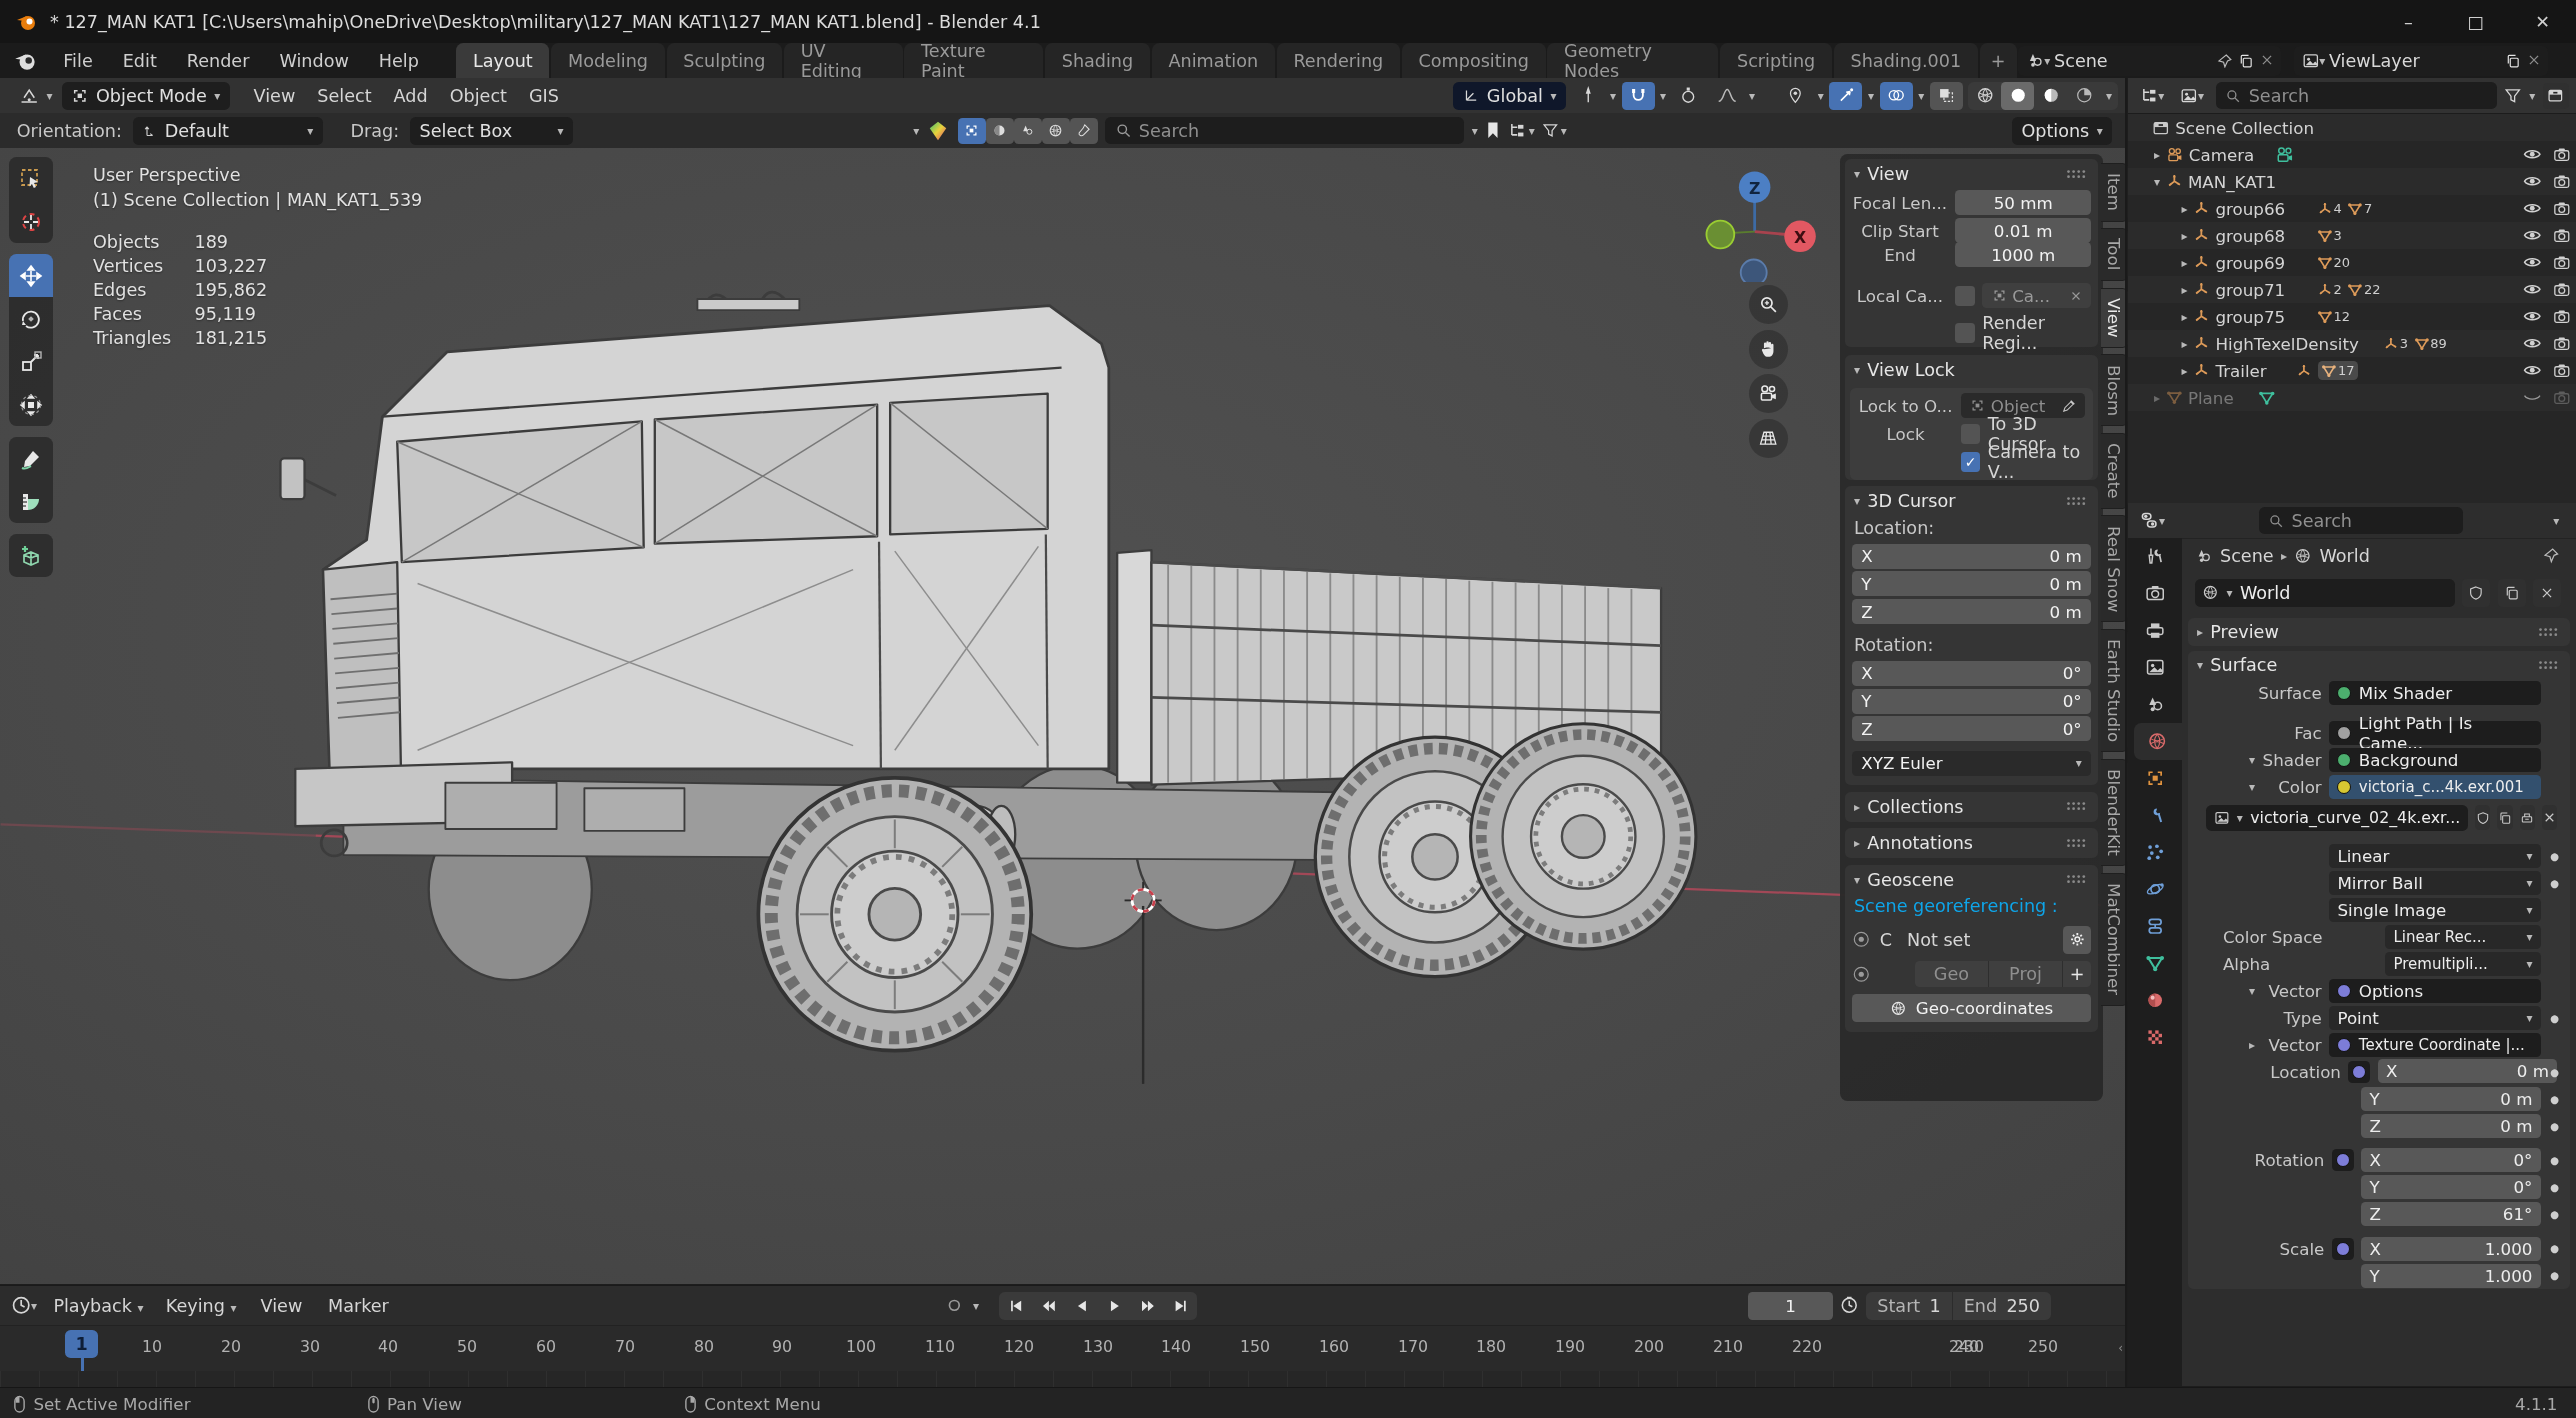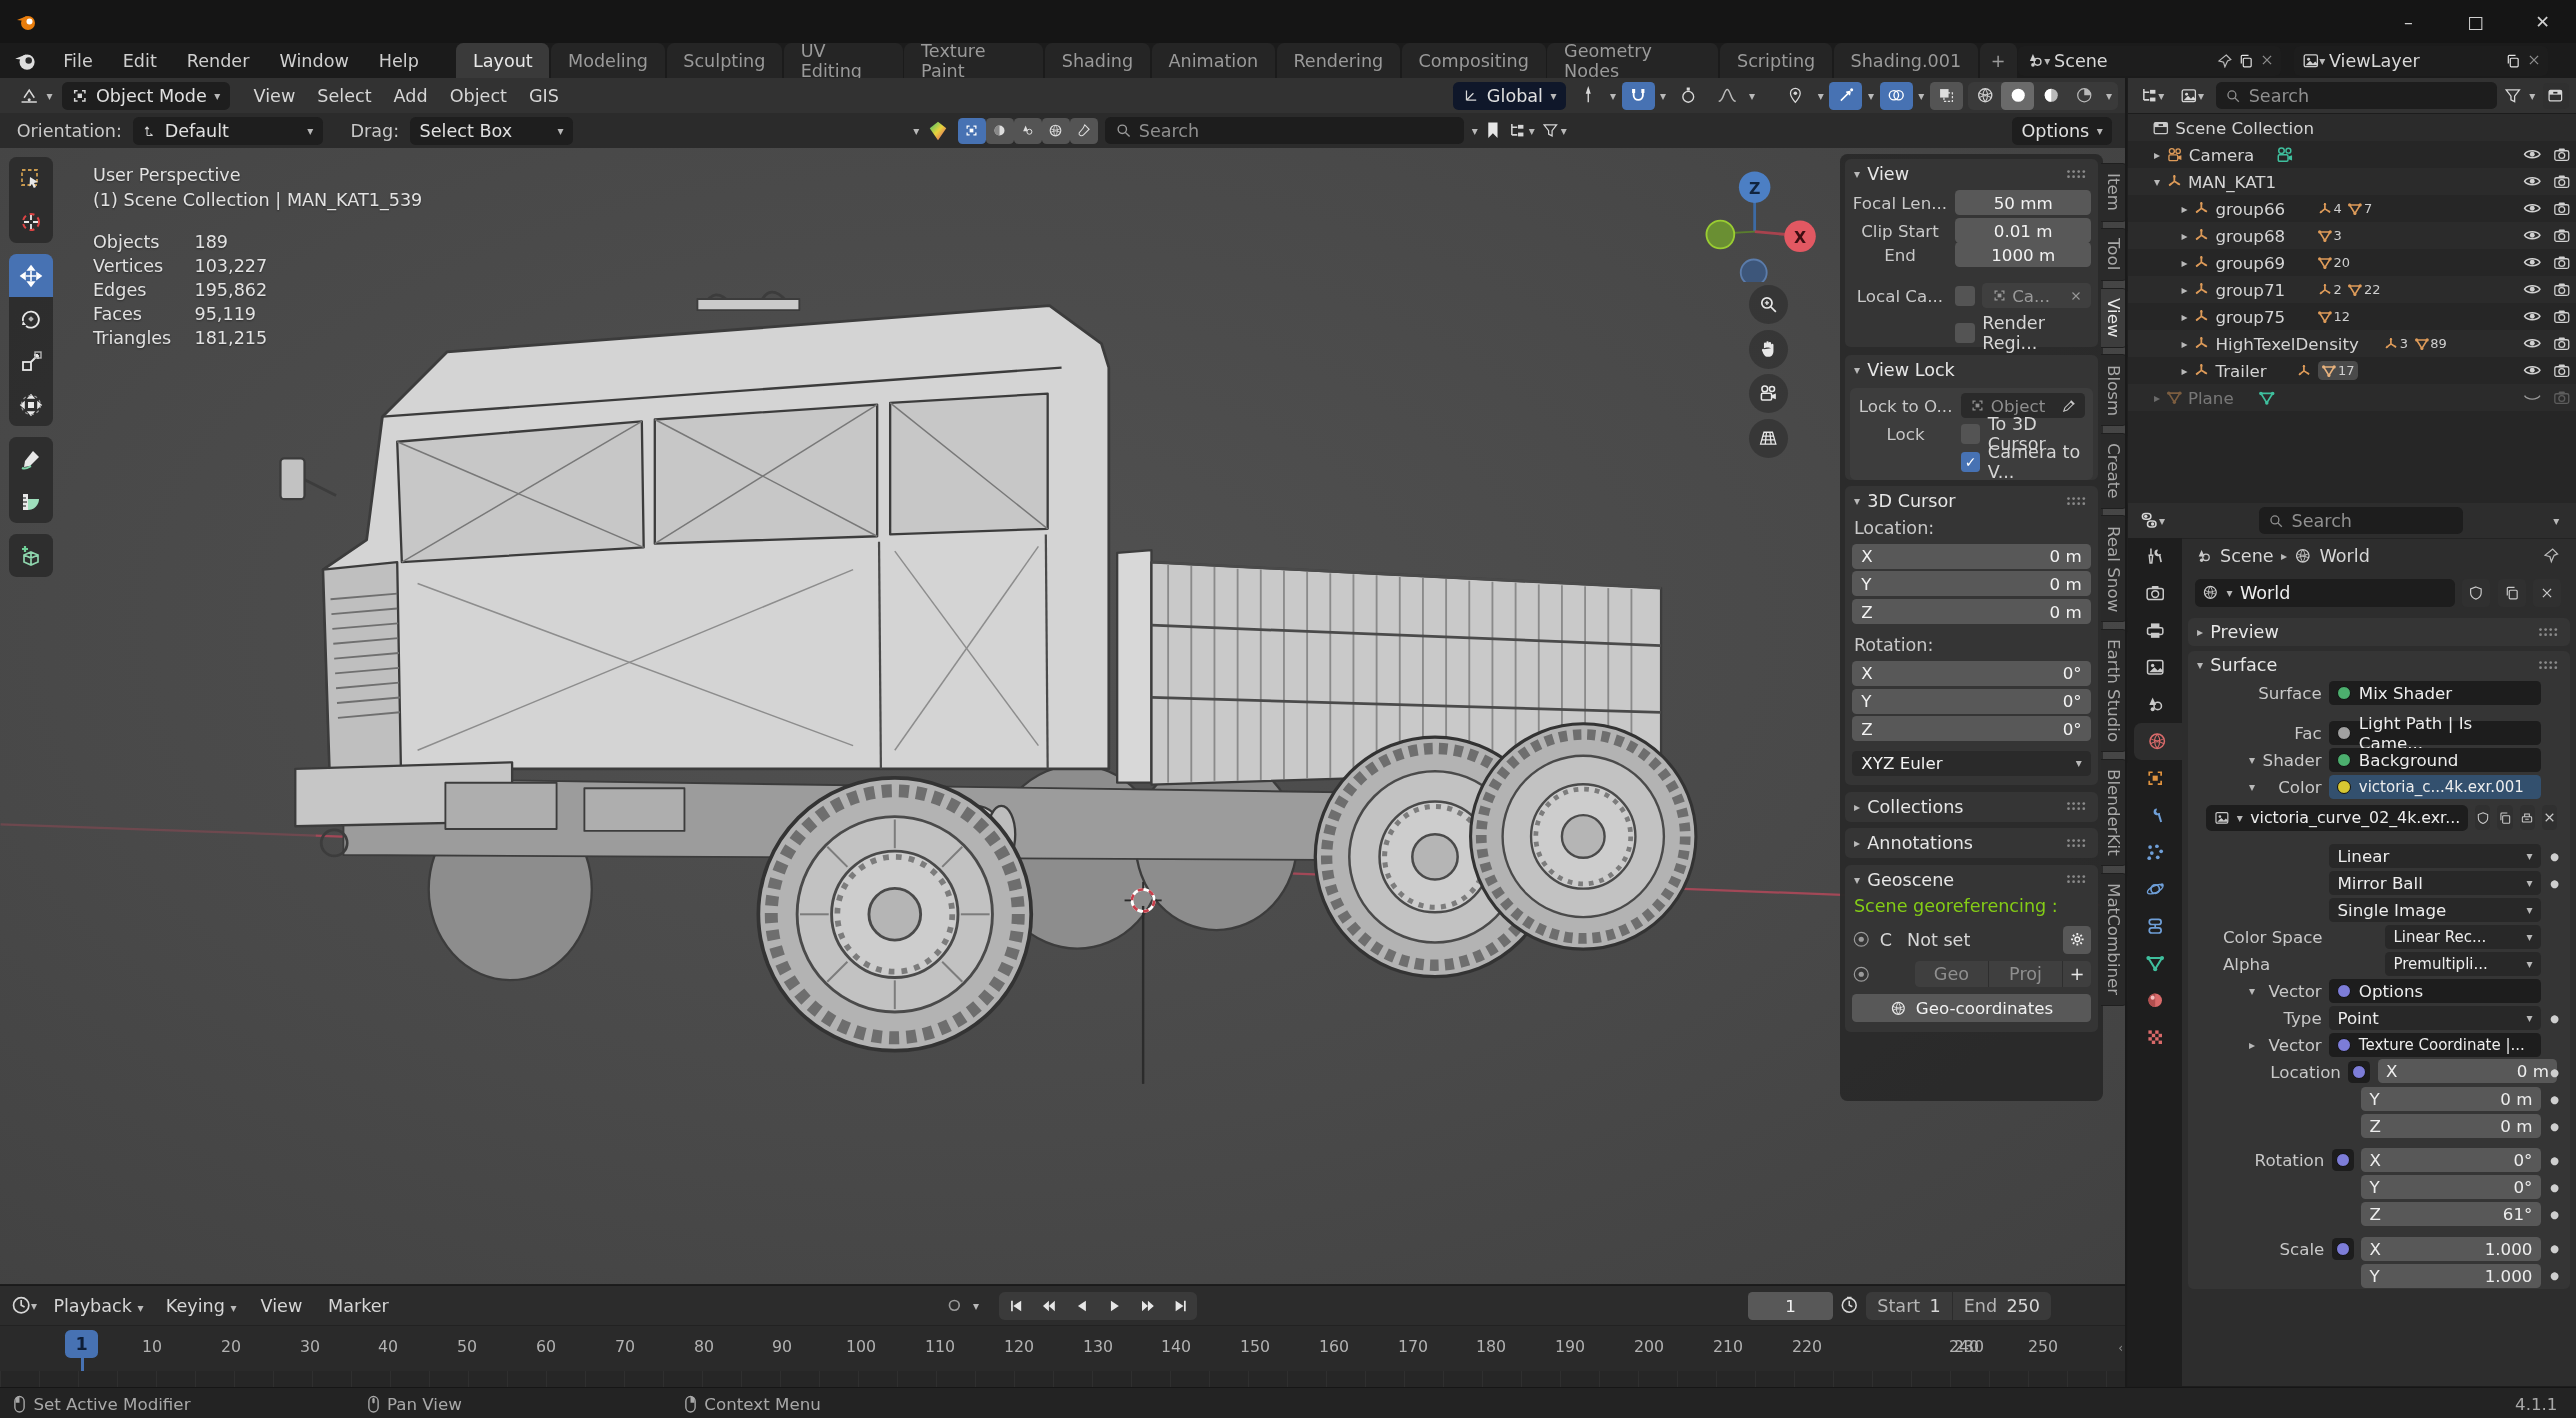--- a/index.html
+++ b/index.html
@@ -198,20 +198,21 @@
         </symbol>
     </defs>
   </svg>
 
   <div class="abs titlebar">
     <svg width="24" height="24" viewBox="0 0 24 24" style="margin:0 11px 0 15px">
         <circle cx="13" cy="13" r="7" fill="#e87d0d"></circle>
         <circle cx="14.5" cy="11.5" r="3" fill="#fff"></circle>
         <path d="M2 10 L12 6 L10 11Z" fill="#e87d0d"></path>
       </svg>
+    <span style="font-size:17.6px;">* 127_MAN KAT1 [C:\Users\mahip\OneDrive\Desktop\military\127_MAN KAT1\127_MAN KAT1.blend] - Blender 4.1</span>
     <div style="margin-left:auto;display:flex;">
       <div class="menu-item" style="width:37px;justify-content:center">–</div>
       <div class="menu-item" style="width:37px;justify-content:center">□</div>
       <div class="menu-item" style="width:37px;justify-content:center">✕</div>
     </div>
   </div>
 
   <div class="abs menubar">
     <svg width="28" height="28" viewBox="0 0 24 24" style="margin:0 9.3px 0 13px">
         <circle cx="13" cy="13" r="7" fill="#dedede"></circle>
@@ -894,21 +895,21 @@
 
     <div class="pbox">
       <div class="phead">
           <span class="caret">▾</span>
           <span>Geoscene</span>
           <svg width="24" height="10.2" viewBox="0 0 28 12" color="#8a8a8a" style="margin-left:auto">
             <use href="#i-grip"></use>
           </svg>
         </div>
       <div style="padding:1.9px 7.4px 9.3px 7.4px">
-        <div style="color:#84cc16;margin:0 0 9.3px 1.9px">Scene georeferencing :</div>
+        <div style="color:#0ea5e9;margin:0 0 9.3px 1.9px">Scene georeferencing :</div>
         <div class="row" style="gap:9.3px;margin-bottom:7.4px">
           <svg width="18.5" height="18.5" viewBox="0 0 24 24">
               <circle cx="12" cy="12" r="9" fill="none" stroke="#9a9a9a" stroke-width="1.6"></circle>
               <circle cx="12" cy="12" r="3.4" fill="#9a9a9a"></circle>
             </svg>
           <span style="color:#d6d6d6">C</span>
           <span style="color:#d6d6d6;margin-left:5.6px">Not set</span>
           <div class="sq" style="margin-left:auto;background:#585858">
               <svg width="16.7" height="16.7" viewBox="0 0 24 24" color="#f0f0f0">
                 <use href="#i-gear"></use>

